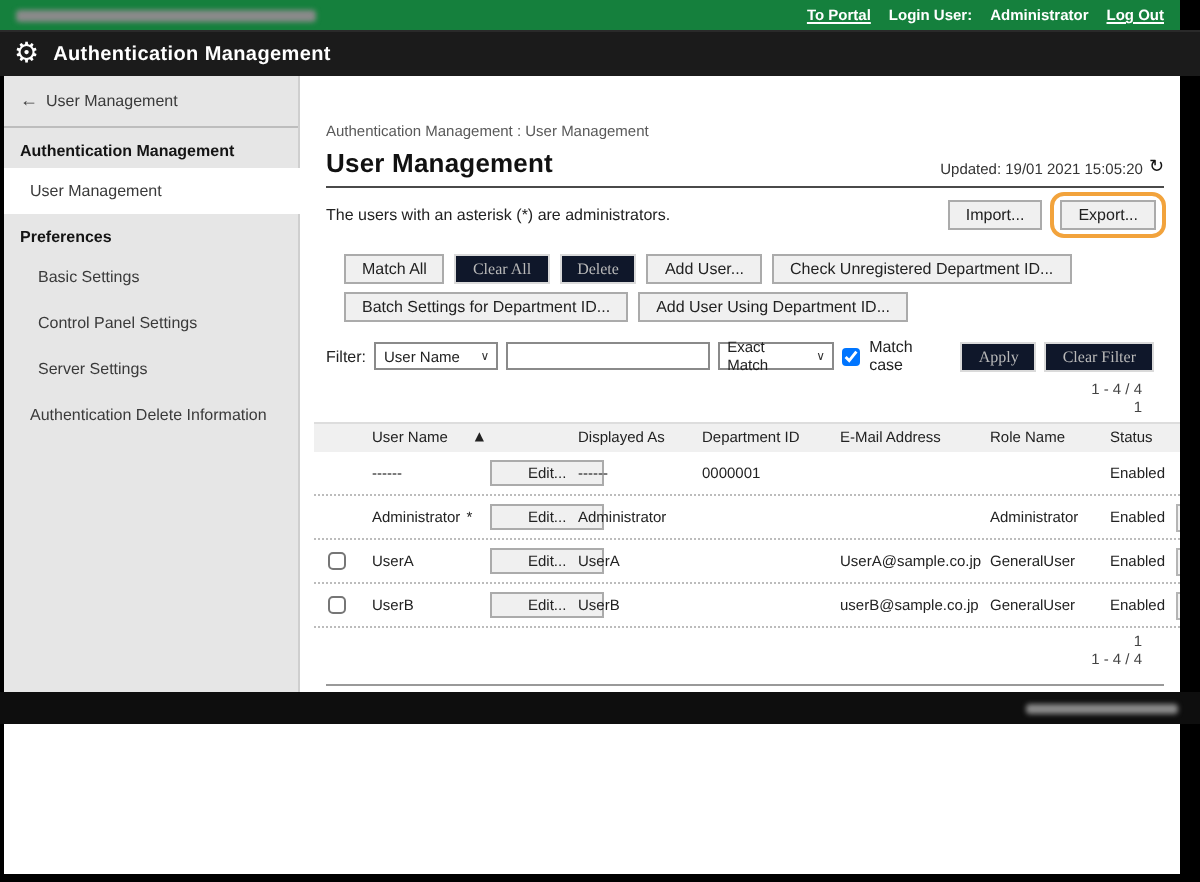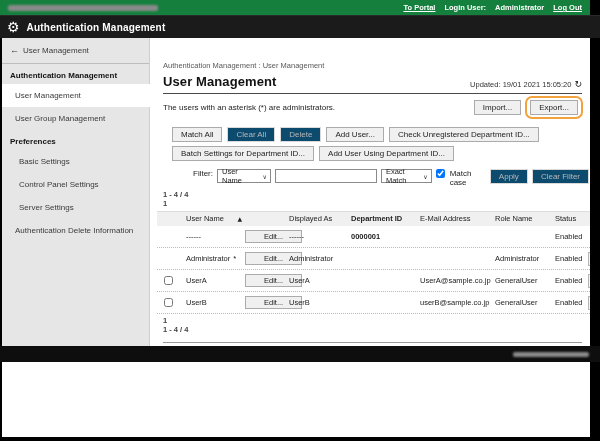--- a/index.html
+++ b/index.html
@@ -38,60 +38,60 @@
   .breadcrumb { font-size:7.5px; color:#595959; margin-top:18px; }
   .title-row { display:flex; align-items:flex-end; margin-top:4px; padding-right:8px; }
   .page-title { font-size:13px; font-weight:bold; color:#111; letter-spacing:.1px; }
   .updated { margin-left:auto; font-size:7.5px; color:#333; display:flex; align-items:center; gap:3px; }
   .refresh-icon { font-family:"DejaVu Sans", sans-serif; font-size:9px; color:#111; cursor:pointer; }
   .title-divider { border-bottom:1px solid #4a4a4a; margin-top:4px; margin-right:8px; }
 
   .btn { display:inline-flex; align-items:center; justify-content:center; background:#f0f0f0;
          border:1px solid #ababab; color:#222; font-size:8px; padding:0 8px; height:15px;
          cursor:pointer; white-space:nowrap; font-family:inherit; }
-  .btn.disabled { background:#0c4a6e; border-color:#dadada; color:#b9b9b9; cursor:default; }
+  .btn.disabled { background:#0f172a; border-color:#dadada; color:#b9b9b9; cursor:default;font-family:Liberation Serif, serif; }
   .btn.small { height:13px; padding:0 18px; font-size:7.5px; }
 
   .note-row { display:flex; align-items:center; margin-top:6px; padding-right:12px; }
   .note-row .btns { margin-left:auto; display:flex; align-items:center; gap:9px; }
   .export-wrap { position:relative; display:inline-flex; }
   .annotation-ring { position:absolute; left:-5px; top:-4px; right:-5px; bottom:-4px;
                      border:2px solid #f2a33c; border-radius:7px; pointer-events:none; }
 
   .toolbar { display:flex; gap:5px; margin-left:9px; }
   .toolbar1 { margin-top:12px; }
   .toolbar2 { margin-top:4px; }
 
-  .filter-row { display:flex; align-items:flex-start; margin-top:8px; margin-left:30px; gap:4px;
-                padding-right:1px; }
+  .filter-row { display:flex; align-items:center; margin-top:8px; gap:4px;
+                padding-right:13px; }
   .select { display:inline-flex; align-items:center; justify-content:space-between;
             border:1px solid #8a8a8a; background:#fff; height:14px; padding:0 3px 0 4px;
             font-size:7.5px; cursor:pointer; }
   .chevron { font-family:"DejaVu Sans", sans-serif; font-size:6px; color:#333; margin-left:4px; }
   .filter-input { width:102px; height:14px; border:1px solid #8a8a8a; font-size:8px; padding:0 3px;
                   font-family:inherit; }
   .cb { width:9px; height:9px; margin:0; vertical-align:middle; }
   .match-case-label { font-size:8px; margin-left:1px; margin-right:4px; }
 
-  .pag { text-align:left; font-size:7.5px; color:#444; line-height:1.25; padding-right:19px;font-weight:bold; }
+  .pag { text-align:right; font-size:7.5px; color:#444; line-height:1.25; padding-right:19px; }
   .pag-top { margin-top:3px; }
   .pag-bottom { margin-top:2px; }
 
   
   .table { margin-left:-6px; width:437px; margin-top:2px; }
   .t-head { display:flex; align-items:center; background:#f0f0f0; height:15px; font-size:7.5px;
             color:#222; border-top:1px solid #ddd; }
   .t-row { display:flex; align-items:center; height:22px; border-bottom:1px dotted #bcbcbc;
            font-size:7.5px; color:#222; position:relative; }
   .c-check { width:22px; display:flex; justify-content:center; flex-shrink:0; }
   .c-user { width:66px; display:flex; align-items:center; justify-content:space-between;
             padding-left:7px; padding-right:3px; flex-shrink:0; }
   .c-edit { width:37px; flex-shrink:0; }
   .c-disp { width:62px; padding-left:7px; flex-shrink:0; }
-  .c-dept { width:66px; padding-left:7px; flex-shrink:0;font-weight:bold; }
+  .c-dept { width:66px; padding-left:7px; flex-shrink:0; }
   .c-mail { width:78px; padding-left:10px; flex-shrink:0; white-space:nowrap; }
   .c-role { width:60px; padding-left:7px; flex-shrink:0; }
   .c-stat { width:38px; padding-left:7px; flex-shrink:0; }
   .sort-icon { font-family:"DejaVu Sans", sans-serif; font-size:6px; color:#222; cursor:pointer; }
   .frag { position:absolute; right:-4px; top:4px; width:10px; height:14px; background:#f2f2f2;
           border:1px solid #b5b5b5; }
 
   .bottom-divider { border-top:1px solid #999; margin-top:7px; margin-right:8px; }
   .top-icon { display:inline-block; margin-top:4px; margin-left:1px; cursor:pointer; }
   .top-icon .bar { display:block; width:9px; border-top:2px solid #1a1a1a; }
@@ -127,21 +127,20 @@
 
   <div class="page">
 
     <div class="sidebar">
       <div class="side-back">
         <span class="back-arrow">←</span>
         <span>User Management</span>
       </div>
       <div class="side-section">Authentication Management</div>
       <div class="side-item selected">User Management</div>
-      <div class="side-item">User Group Management</div>
       <div class="side-section">Preferences</div>
       <div class="side-item side-sub">Basic Settings</div>
       <div class="side-item side-sub">Control Panel Settings</div>
       <div class="side-item side-sub">Server Settings</div>
       <div class="side-item">Authentication Delete Information</div>
     </div>
 
     <div class="main">
       <div class="breadcrumb">Authentication Management : User Management</div>
 

